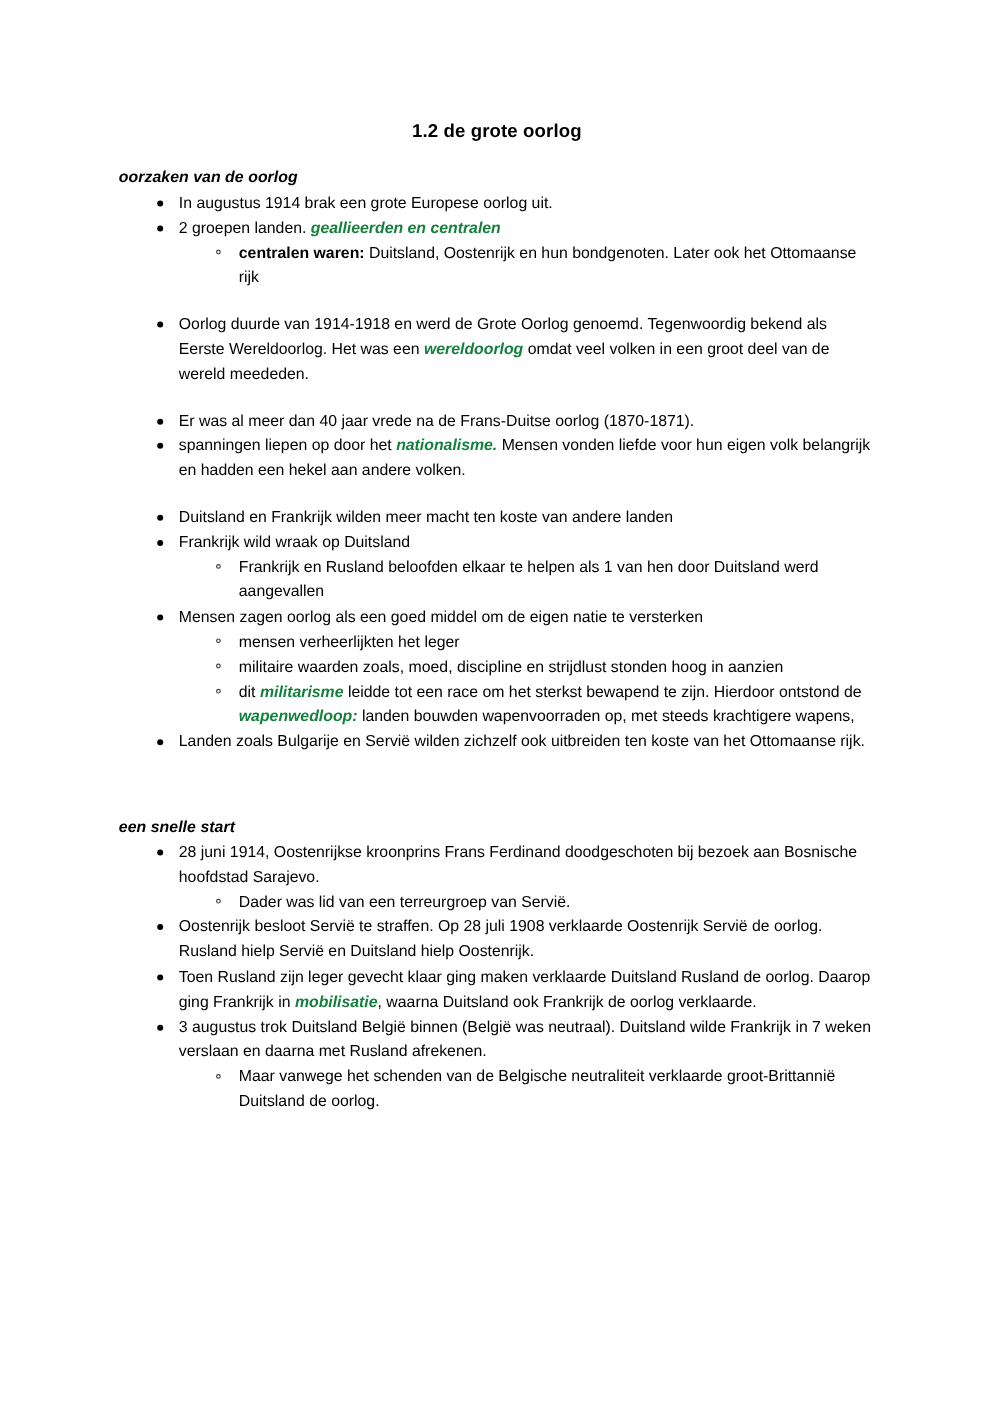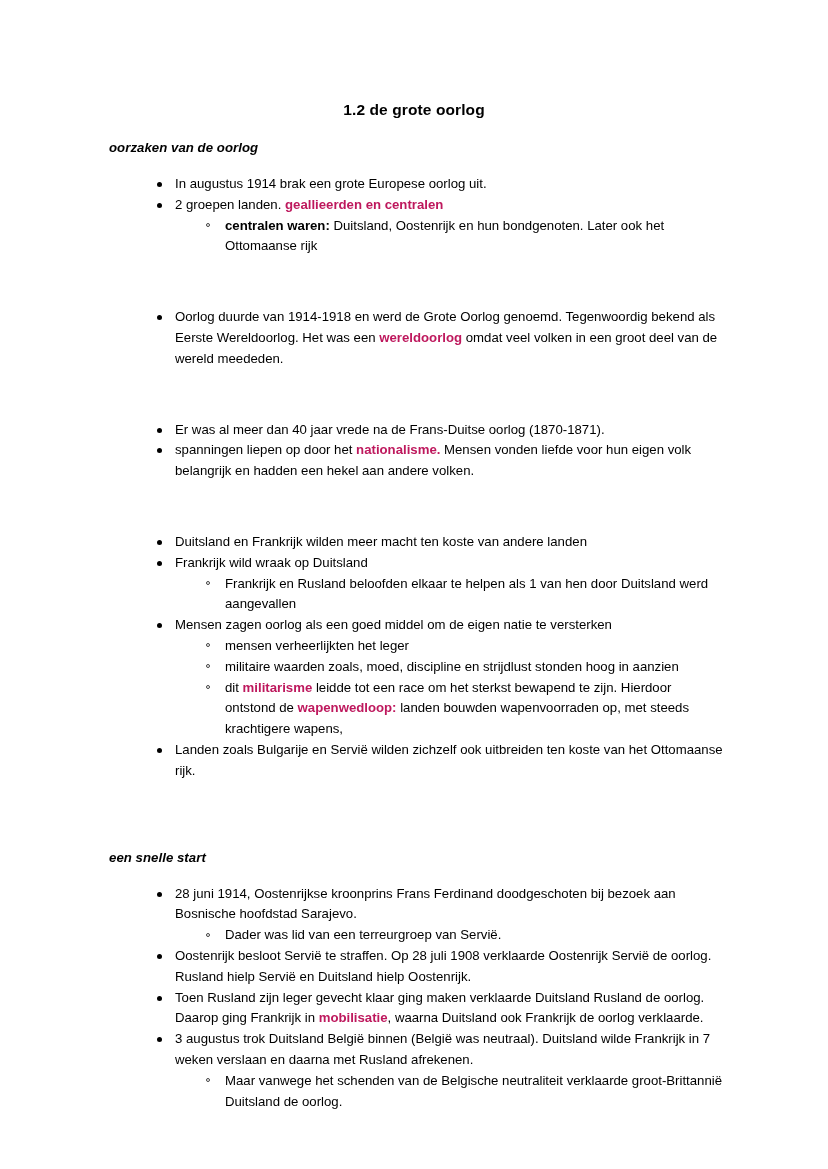--- a/index.html
+++ b/index.html
@@ -29,35 +29,35 @@
     margin: 0;
     padding: 0;
     position: absolute;
     left: 99px;
     right: 99px;
     top: 101px;
     letter-spacing: 0.1px;
   }
   .body-wrap {
     position: absolute;
-    left: 109px;
+    left: 99px;
     top: 138px;
     width: 630px;
   }
   .section-head {
     font-size: 13.2px;
     font-weight: bold;
     font-style: italic;
     line-height: 20px;
     margin: 0 0 1px 0;
     letter-spacing: 0.05px;
   }
   ul.lvl1 {
     list-style: none;
-    margin: 16px;
+    margin: 0;
     padding: 0;
   }
   ul.lvl1 > li.b1 {
     position: relative;
     padding-left: 50px;
     font-size: 13.2px;
     line-height: 20.8px;
     margin: 0;
   }
   ul.lvl1 > li.b1::before {
@@ -90,21 +90,21 @@
     width: 4px;
     height: 4px;
     border-radius: 50%;
     border: 1px solid #444;
     background: transparent;
     box-sizing: border-box;
   }
   .spacer-sm { height: 14px; }
   .spacer-md { height: 18px; }
   .spacer-lg { height: 36px; }
-  .hl { color: #be185d; font-weight: bold; }
+  .hl { color: #15803d; font-weight: bold; font-style: italic; }
   .bold { font-weight: bold; }
   .boldline { font-weight: bold; }
   .txt { display: inline; }
 </style>
 </head>
 <body>
 
 <div class="page">
 
   <h1 class="doc-title">1.2 de grote oorlog</h1>

